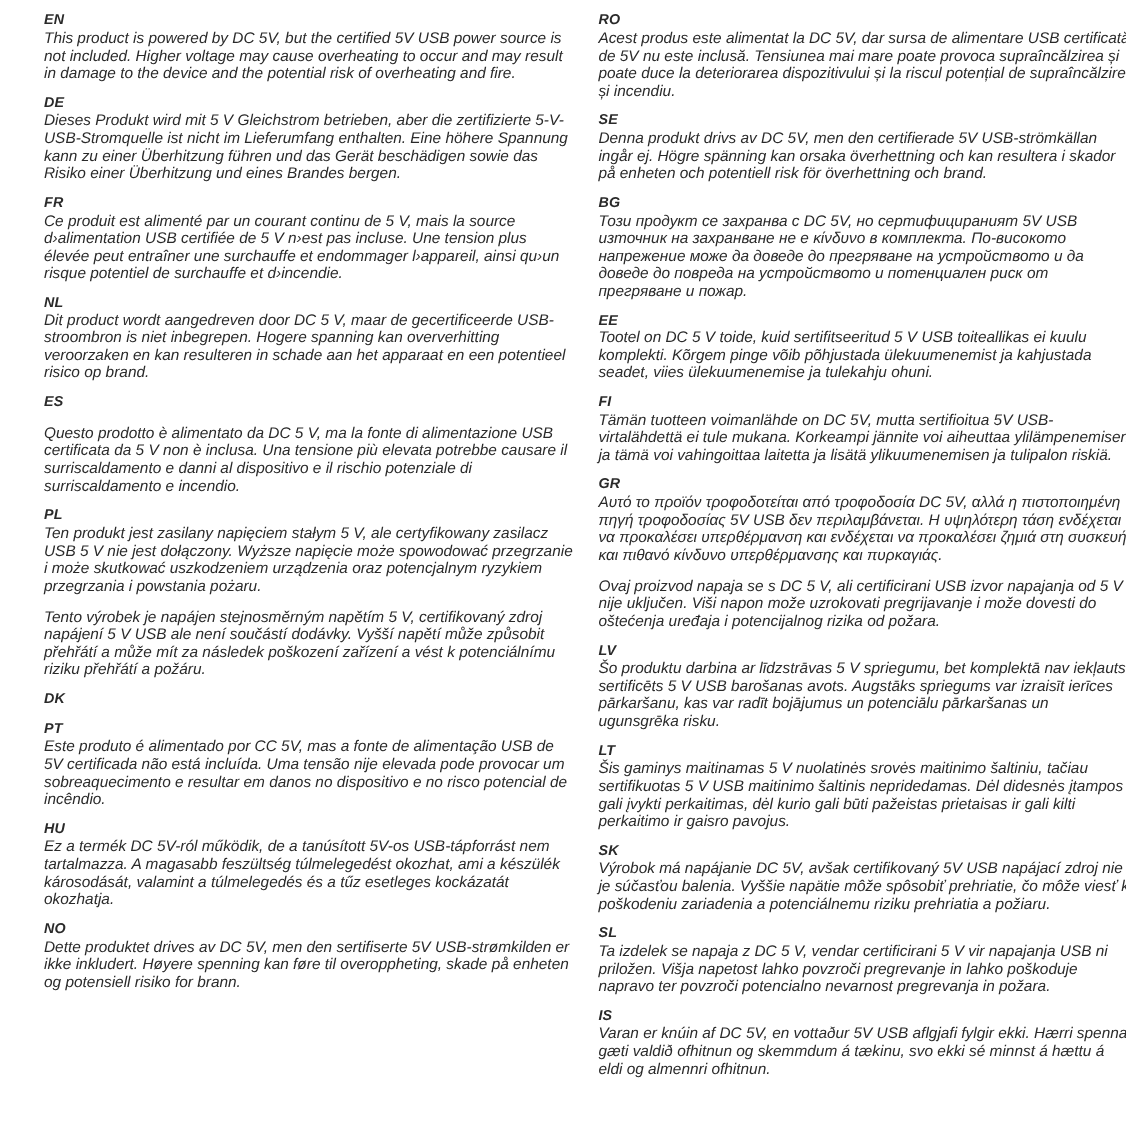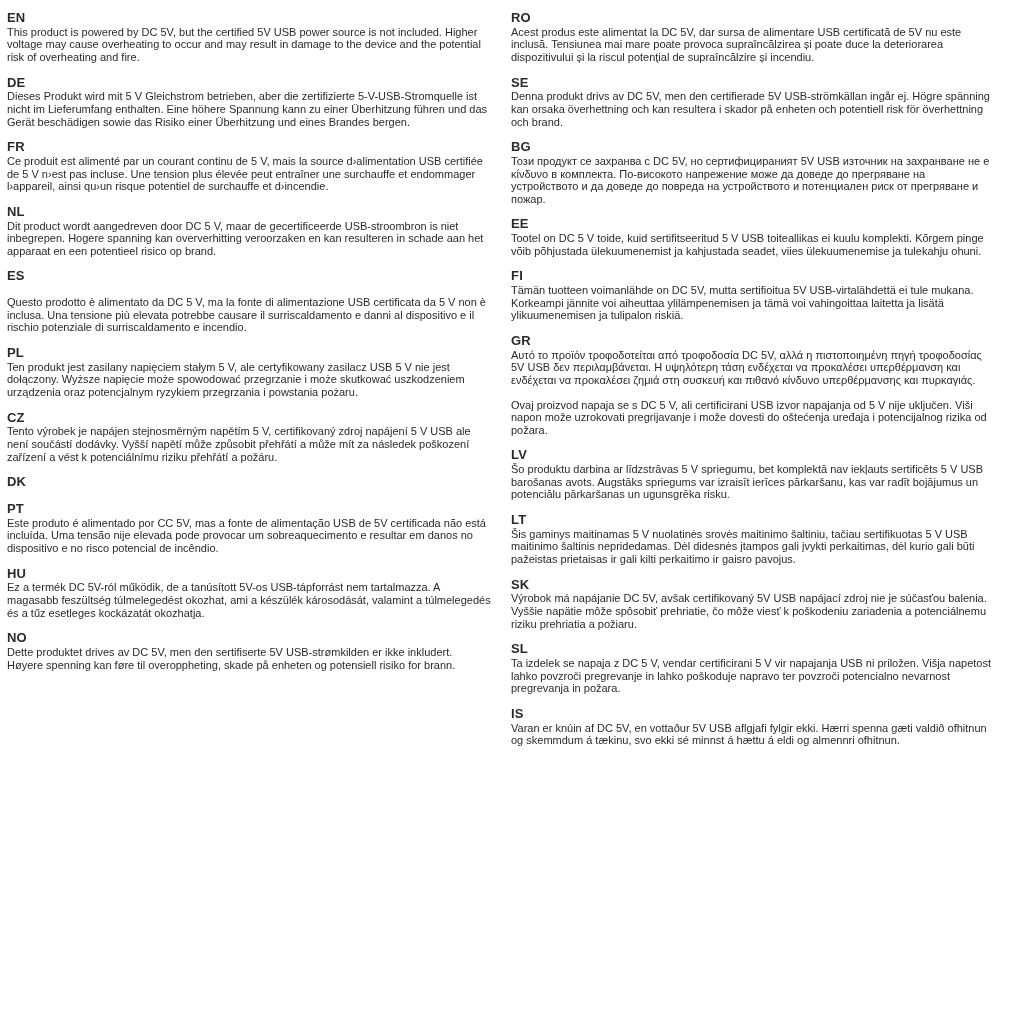--- a/index.html
+++ b/index.html
@@ -7,39 +7,40 @@
     width: 1024px;
     height: 1024px;
     background: #ffffff;
     font-family: "Liberation Sans", sans-serif;
     color: #2a2a2a;
     overflow: hidden;
   }
   .page {
     display: flex;
     gap: 20px;
-    padding: 11px 14px 0 7px;
+    padding: 11px 14px 0 40px;
     width: 872px;
     height: 1024px;
+    font-style: italic;
   }
   .column {
     width: 484px;
     flex: 0 0 484px;
   }
   .sec {
     margin-bottom: 12px;
   }
   .code {
     font-size: 13px;
     font-weight: 700;
     line-height: 1.14;
     letter-spacing: 0.2px;
   }
   .txt {
-    font-size: 11px;
+    font-size: 14px;
     line-height: 1.145;
   }
 </style>
 </head>
 <body>
 
 <div class="page">
 
   <div class="column">
     <section class="sec">
@@ -62,21 +63,20 @@
       <h2 class="code">ES</h2>
     </section>
     <section class="sec">
       <p class="txt">Questo prodotto è alimentato da DC 5 V, ma la fonte di alimentazione USB certificata da 5 V non è inclusa. Una tensione più elevata potrebbe causare il surriscaldamento e danni al dispositivo e il rischio potenziale di surriscaldamento e incendio.</p>
     </section>
     <section class="sec">
       <h2 class="code">PL</h2>
       <p class="txt">Ten produkt jest zasilany napięciem stałym 5 V, ale certyfikowany zasilacz USB 5 V nie jest dołączony. Wyższe napięcie może spowodować przegrzanie i może skutkować uszkodzeniem urządzenia oraz potencjalnym ryzykiem przegrzania i powstania pożaru.</p>
     </section>
     <section class="sec">
-      <h2 class="code">CZ</h2>
       <p class="txt">Tento výrobek je napájen stejnosměrným napětím 5 V, certifikovaný zdroj napájení 5 V USB ale není součástí dodávky. Vyšší napětí může způsobit přehřátí a může mít za následek poškození zařízení a vést k potenciálnímu riziku přehřátí a požáru.</p>
     </section>
     <section class="sec">
       <h2 class="code">DK</h2>
     </section>
     <section class="sec">
       <h2 class="code">PT</h2>
       <p class="txt">Este produto é alimentado por CC 5V, mas a fonte de alimentação USB de 5V certificada não está incluída. Uma tensão nije elevada pode provocar um sobreaquecimento e resultar em danos no dispositivo e no risco potencial de incêndio.</p>
     </section>
     <section class="sec">

